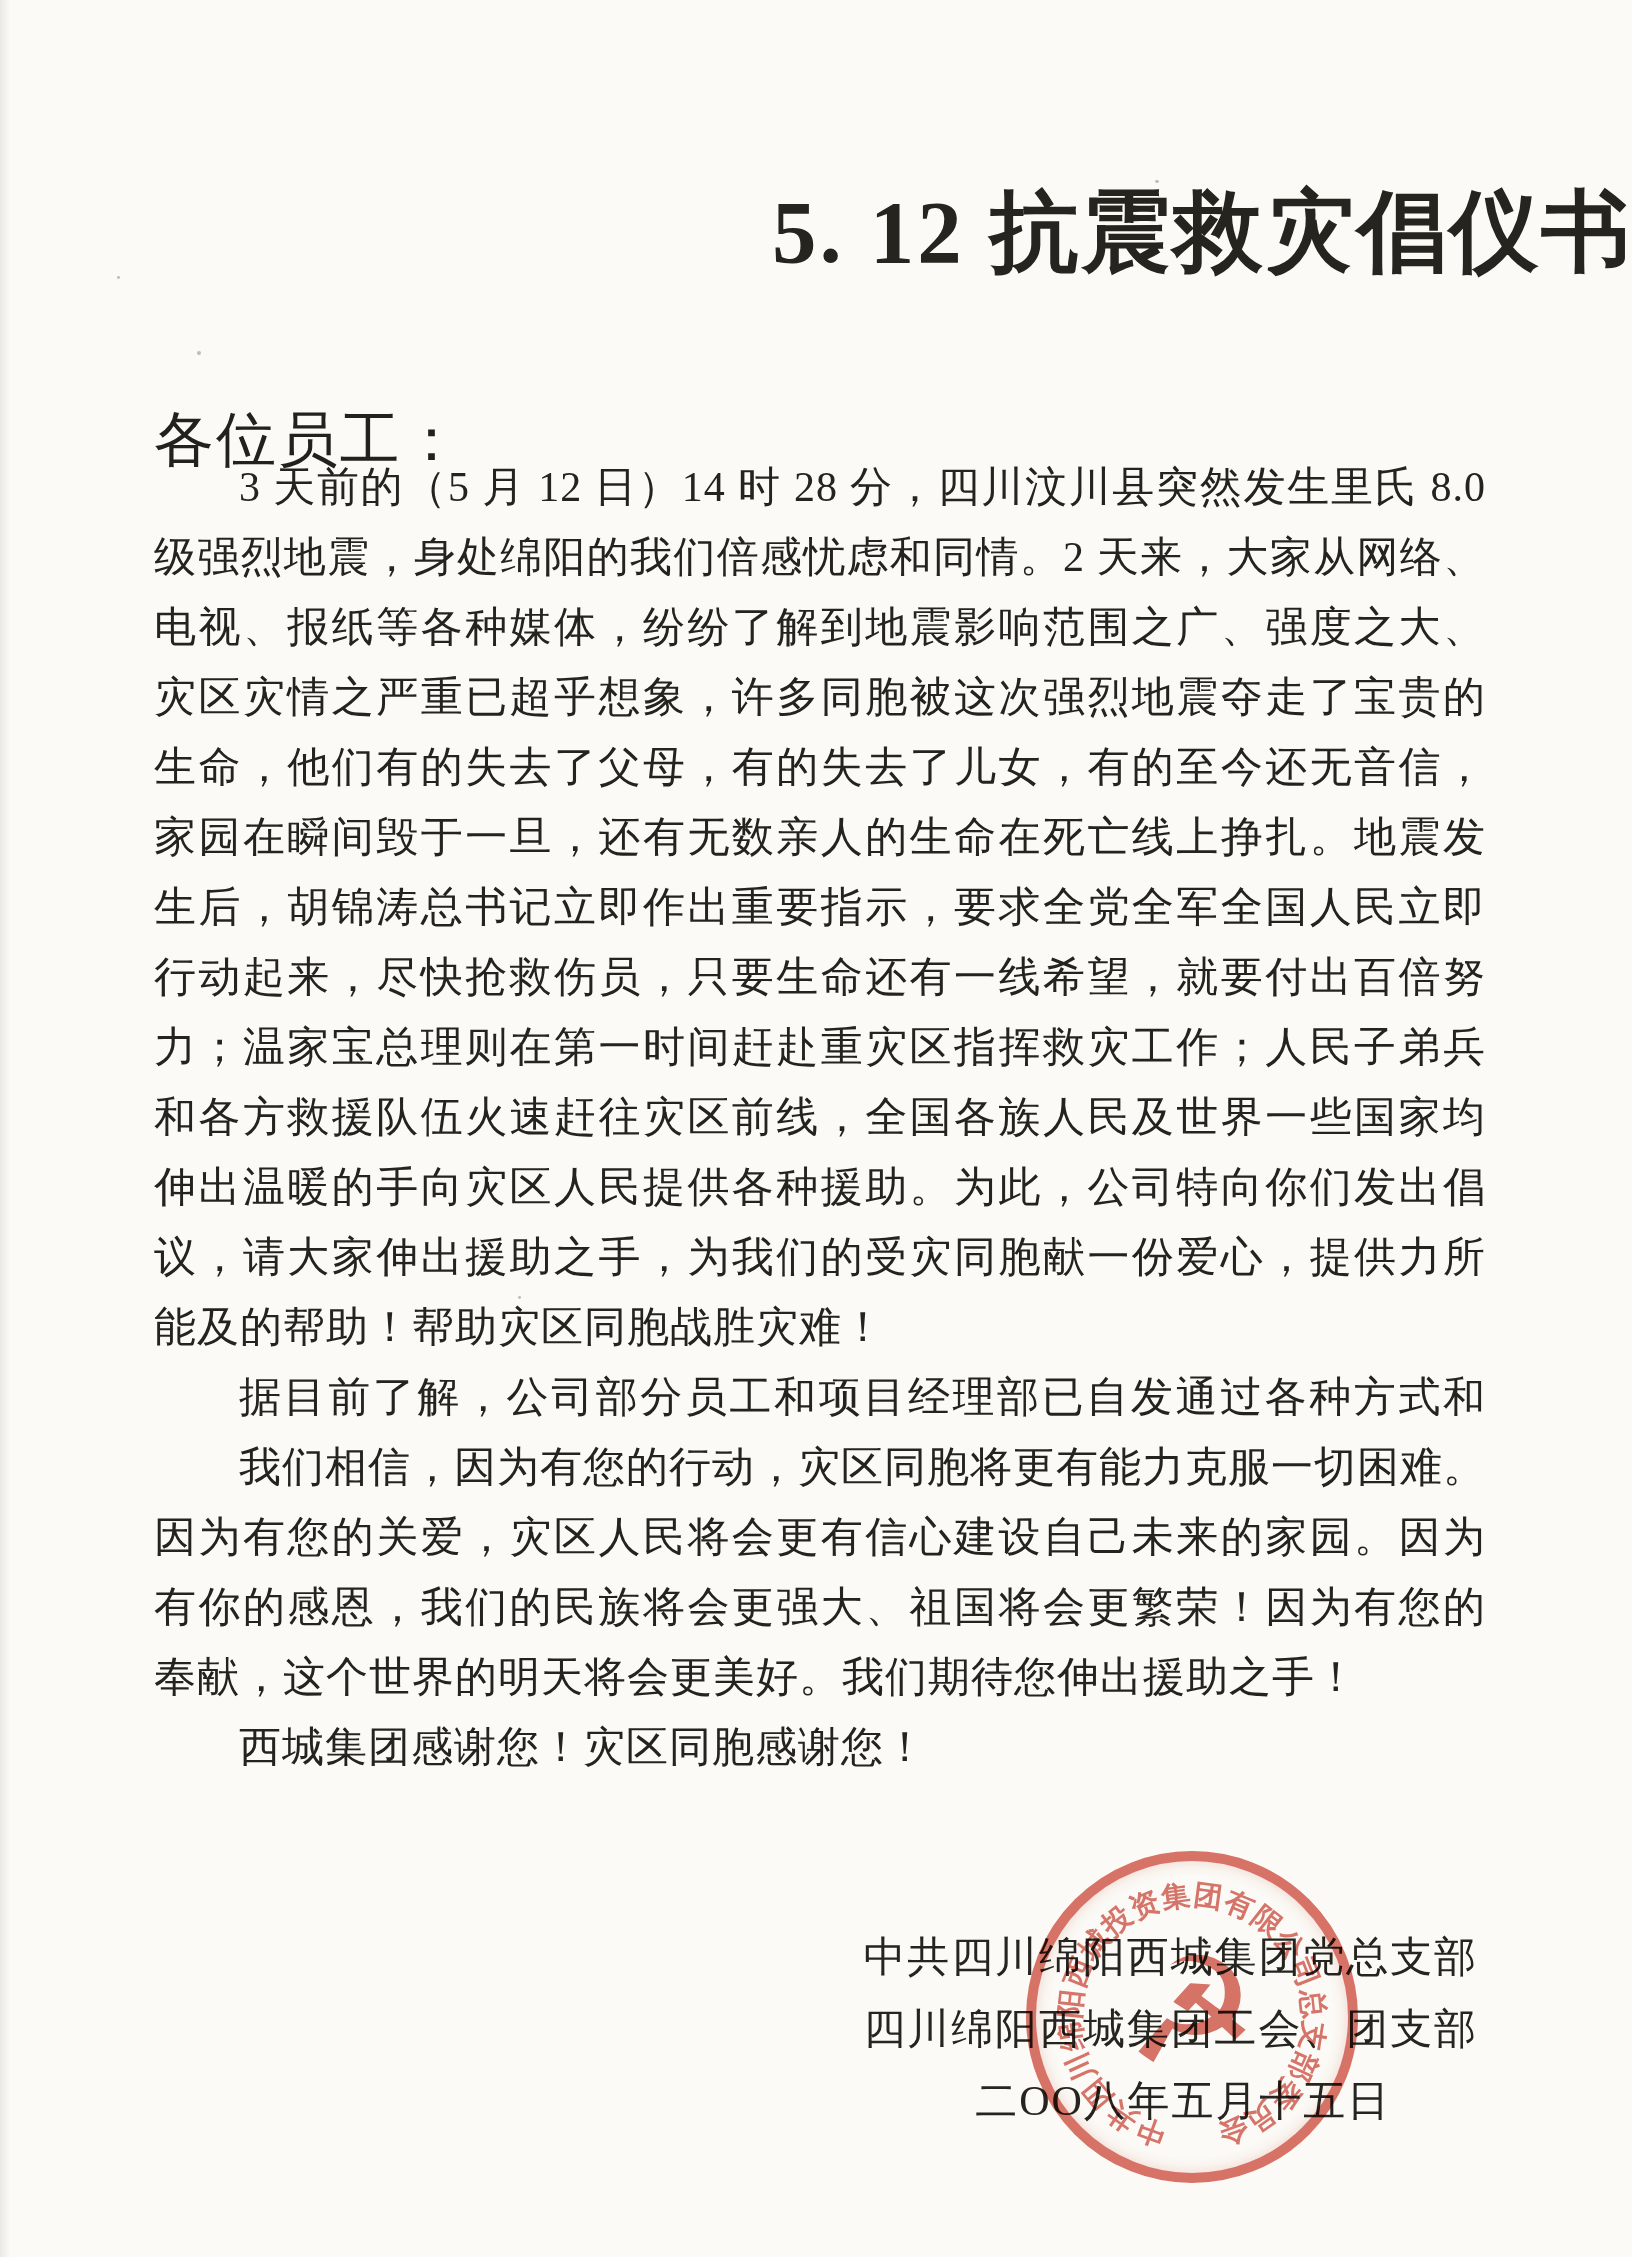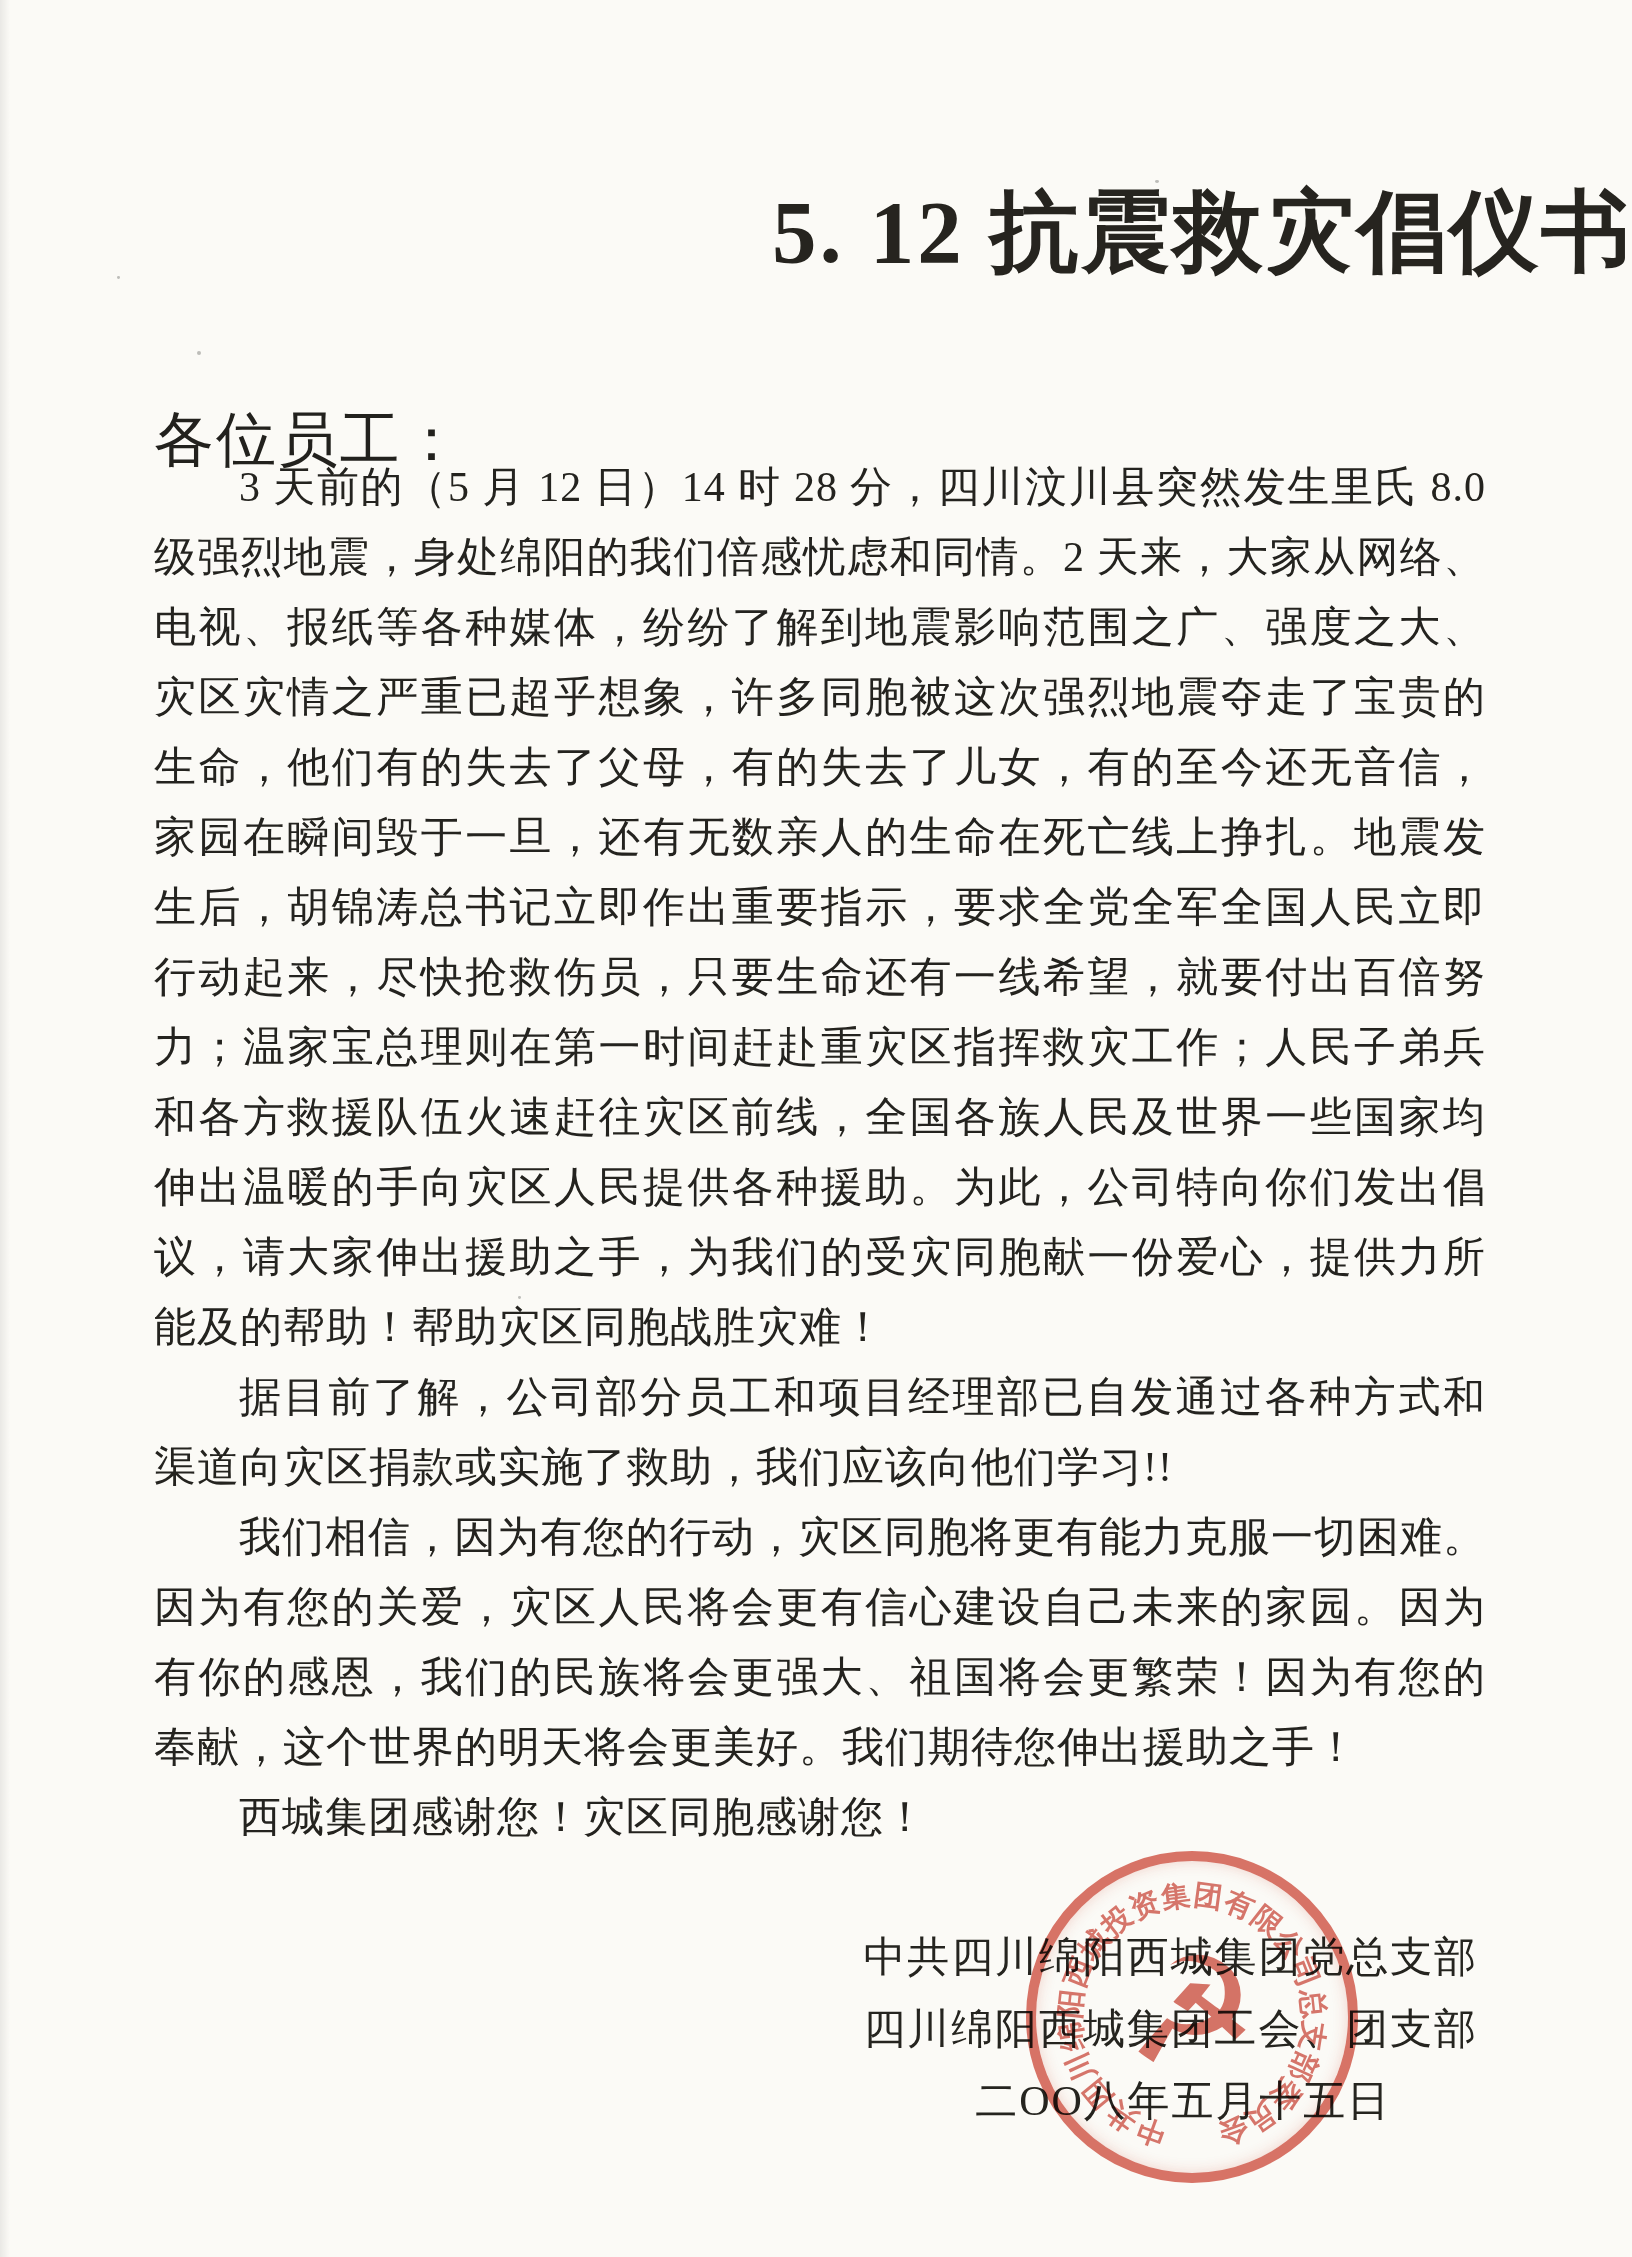--- a/index.html
+++ b/index.html
@@ -86,21 +86,20 @@
       <div class="body-line fill">生命，他们有的失去了父母，有的失去了儿女，有的至今还无音信，</div>
       <div class="body-line fill">家园在瞬间毁于一旦，还有无数亲人的生命在死亡线上挣扎。地震发</div>
       <div class="body-line fill">生后，胡锦涛总书记立即作出重要指示，要求全党全军全国人民立即</div>
       <div class="body-line fill">行动起来，尽快抢救伤员，只要生命还有一线希望，就要付出百倍努</div>
       <div class="body-line fill">力；温家宝总理则在第一时间赶赴重灾区指挥救灾工作；人民子弟兵</div>
       <div class="body-line fill">和各方救援队伍火速赶往灾区前线，全国各族人民及世界一些国家均</div>
       <div class="body-line fill">伸出温暖的手向灾区人民提供各种援助。为此，公司特向你们发出倡</div>
       <div class="body-line fill">议，请大家伸出援助之手，为我们的受灾同胞献一份爱心，提供力所</div>
       <div class="body-line">能及的帮助！帮助灾区同胞战胜灾难！</div>
       <div class="body-line fill indent">据目前了解，公司部分员工和项目经理部已自发通过各种方式和</div>
-      <div class="body-line">渠道向灾区捐款或实施了救助，我们应该向他们学习!!</div>
       <div class="body-line fill indent">我们相信，因为有您的行动，灾区同胞将更有能力克服一切困难。</div>
       <div class="body-line fill">因为有您的关爱，灾区人民将会更有信心建设自己未来的家园。因为</div>
       <div class="body-line fill">有你的感恩，我们的民族将会更强大、祖国将会更繁荣！因为有您的</div>
       <div class="body-line">奉献，这个世界的明天将会更美好。我们期待您伸出援助之手！</div>
       <div class="body-line indent">西城集团感谢您！灾区同胞感谢您！</div>
     </div>
 
   <div class="signature-block">
     <div class="signature-line">中共四川绵阳西城集团党总支部</div>
     <div class="signature-line">四川绵阳西城集团工会、团支部</div>

